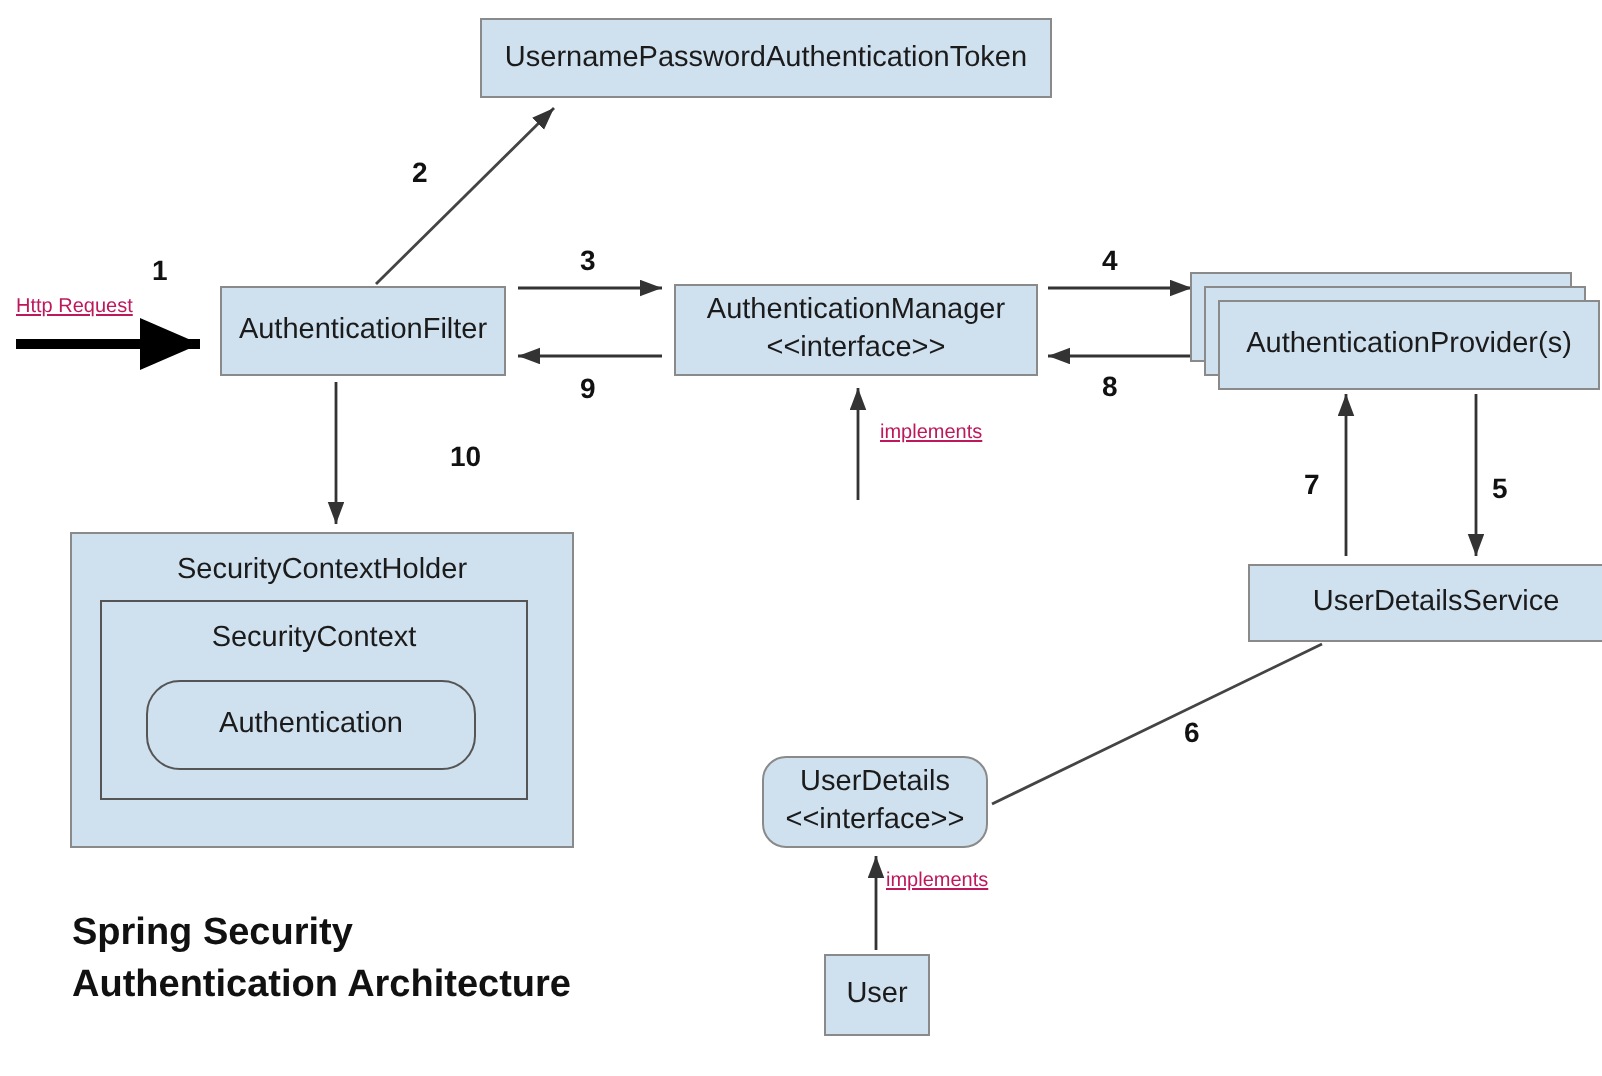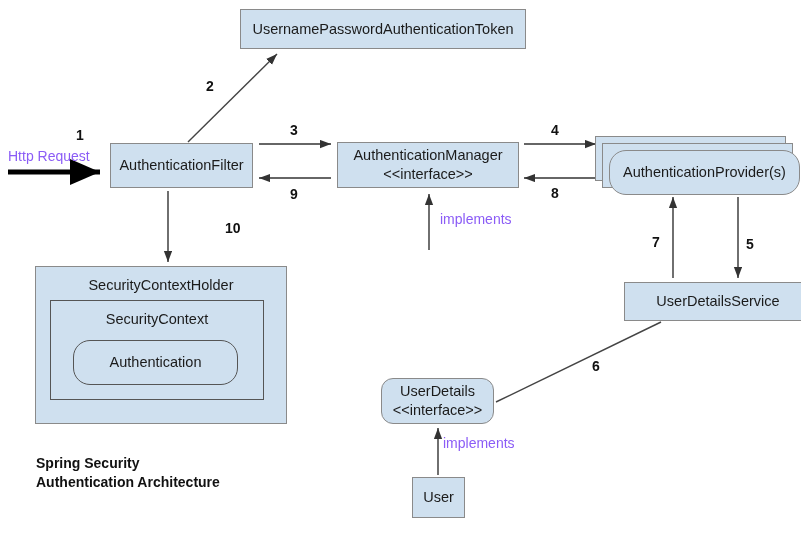--- a/index.html
+++ b/index.html
@@ -46,28 +46,29 @@
   }
   .num {
     position: absolute;
     font-weight: bold;
     font-size: 14px;
     color: #111;
     white-space: nowrap;
   }
   .lbl {
     position: absolute;
-    font-size: 14px;
-    color: #8b5cf6;
+    font-size: 10px;
+    color: #be185d;
     white-space: nowrap;
+    text-decoration: underline;
   }
   .title {
     position: absolute;
     font-weight: bold;
-    font-size: 14px;
+    font-size: 19px;
     color: #111;
     line-height: 1.35;
     white-space: pre-line;
   }
   svg.overlay {
     position: absolute;
     left: 0;
     top: 0;
     width: 801px;
     height: 538px;
@@ -146,21 +147,21 @@
     <span>AuthenticationFilter</span>
   </div>
 
   <div class="box" style="left:337px; top:142px; width:182px; height:46px;justify-content:center;">
     <span>AuthenticationManager
 &lt;&lt;interface&gt;&gt;</span>
   </div>
 
   <div class="stack-layer" style="left:595px; top:136px; width:191px; height:45px;"></div>
   <div class="stack-layer" style="left:602px; top:143px; width:191px; height:45px;"></div>
-  <div class="box" style="left:609px; top:150px; width:191px; height:45px;border-radius:17px;">
+  <div class="box" style="left:609px; top:150px; width:191px; height:45px;">
     <span>AuthenticationProvider(s)</span>
   </div>
 
 
   <div class="box" style="left:624px; top:282px; width:188px; height:39px;">
     <span>UserDetailsService</span>
   </div>
 
   <div class="box" style="left:381px; top:378px; width:113px; height:46px;border-radius:12px;">
     <span>UserDetails

